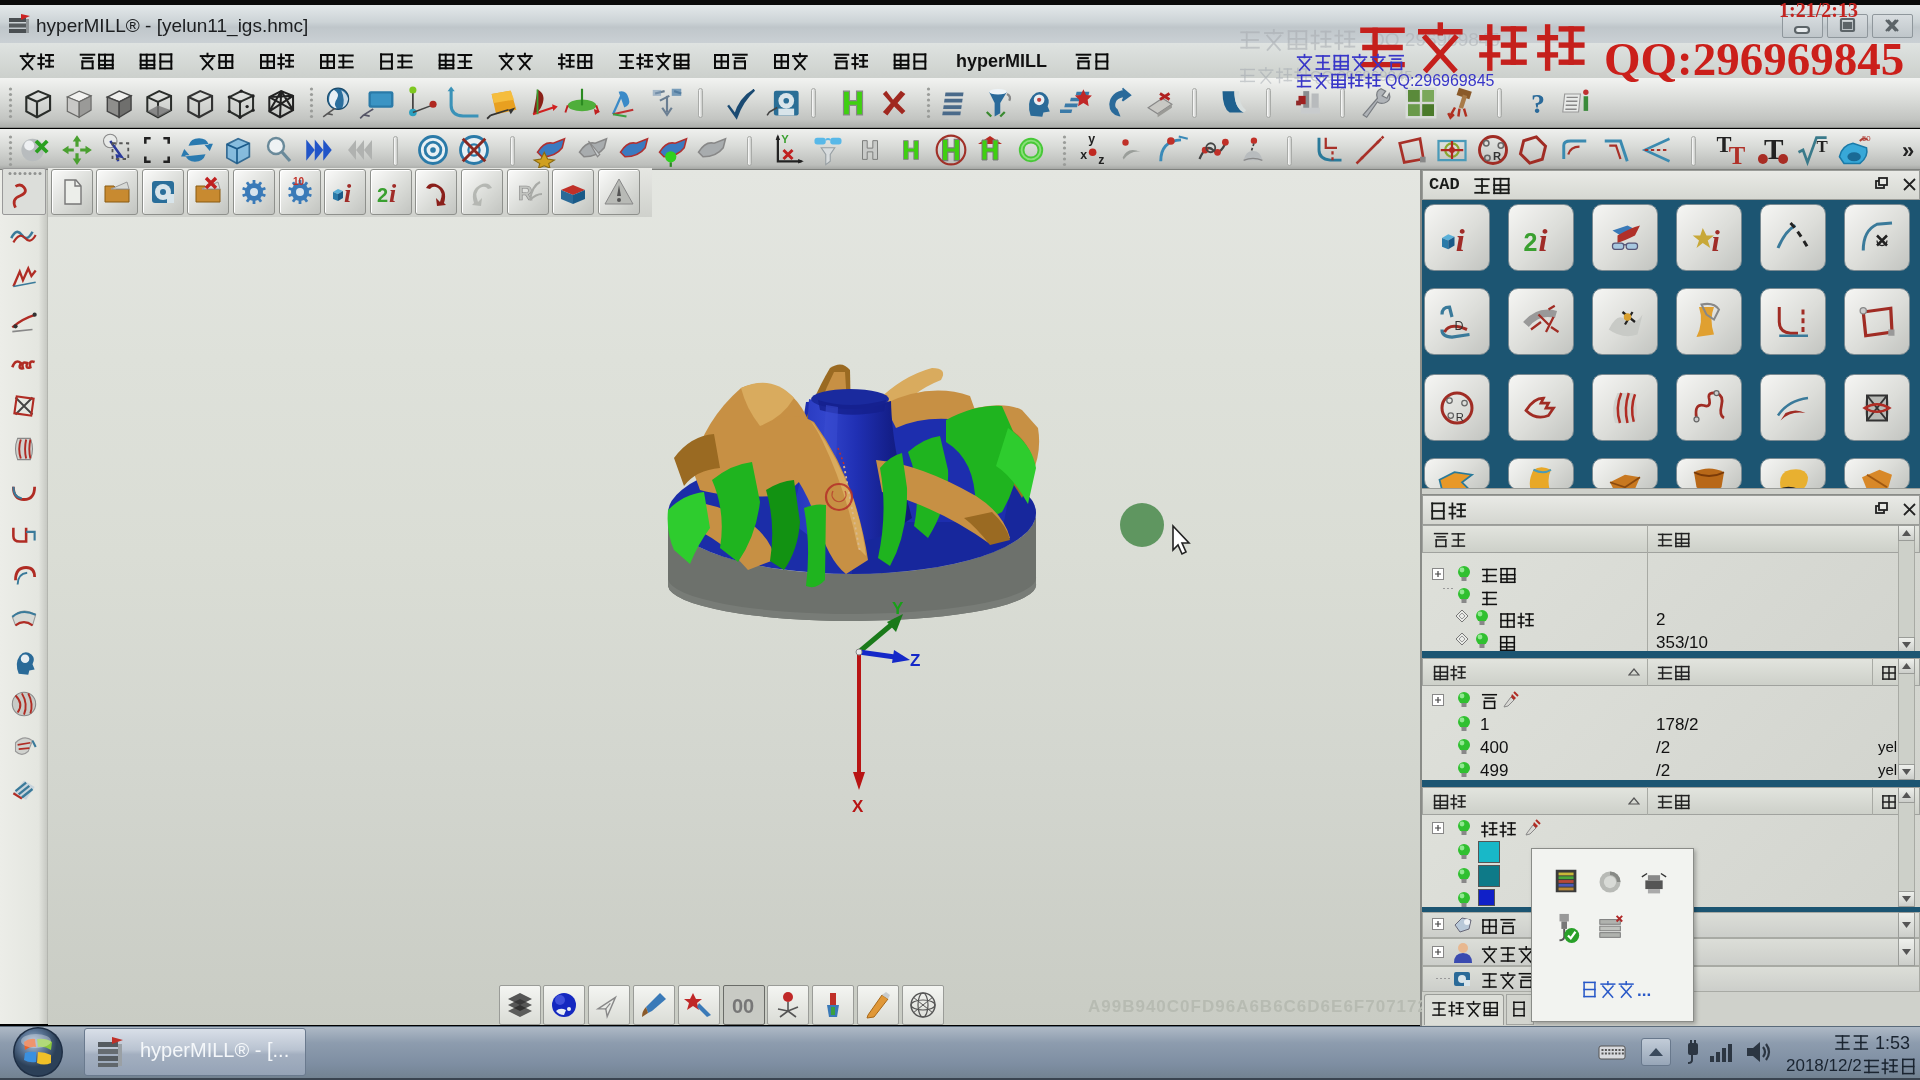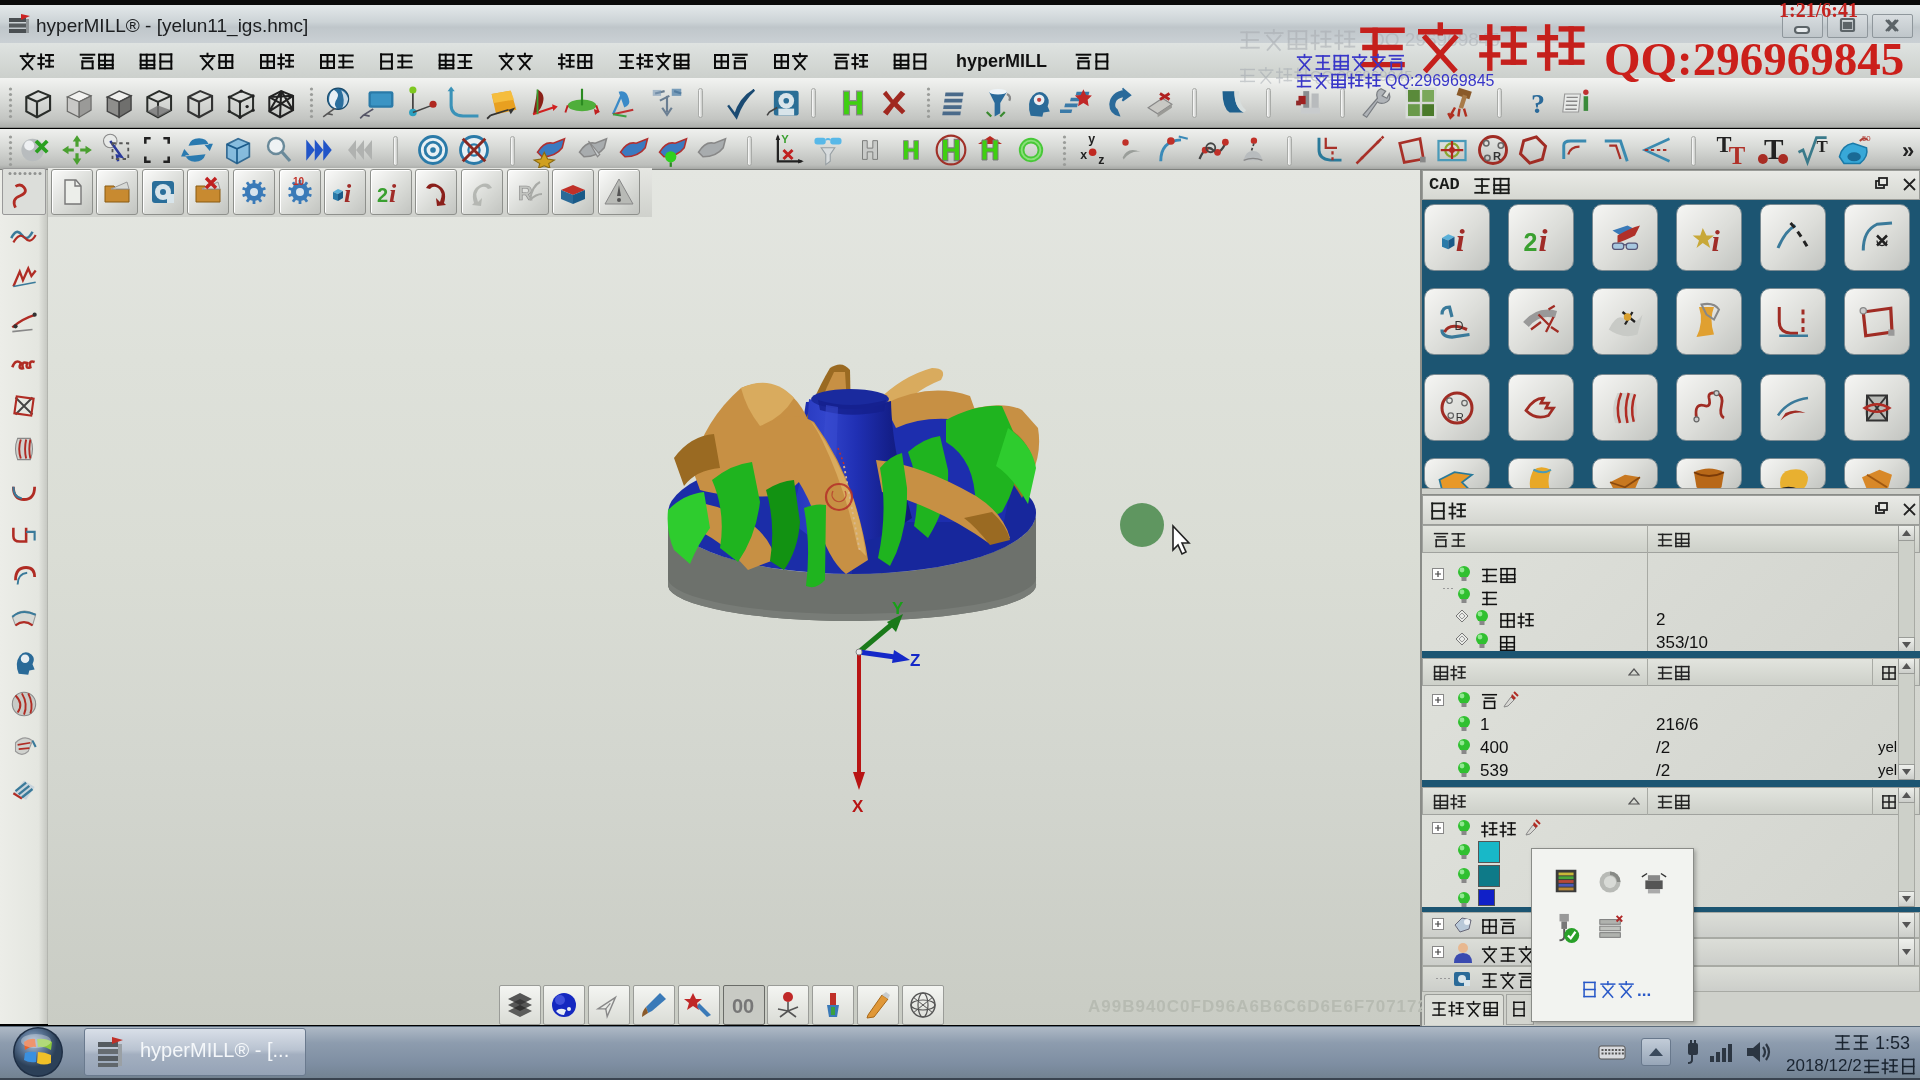--- a/index.html
+++ b/index.html
@@ -17,21 +17,21 @@
 <div style="position:absolute;left:1782px;top:14px;width:41px;height:24px;background:linear-gradient(180deg,#d8dde0,#bfc6ca);border:1px solid #8f979c;border-radius:2px"></div>
 <div style="position:absolute;left:1827px;top:14px;width:41px;height:24px;background:linear-gradient(180deg,#d8dde0,#bfc6ca);border:1px solid #8f979c;border-radius:2px"></div>
 <div style="position:absolute;left:1872px;top:14px;width:41px;height:24px;background:linear-gradient(180deg,#d8dde0,#bfc6ca);border:1px solid #8f979c;border-radius:2px"></div>
 <svg class="abs" style="left:1782px;top:14px" width="131" height="24" fill="none" stroke="#5c6468" stroke-width="2.2">
     <rect x="13" y="13" width="14" height="6" rx="3" fill="#e8ecee"></rect>
     <rect x="59" y="5" width="13" height="12" rx="1"></rect>
     <rect x="62" y="9" width="7" height="5" fill="#5c6468"></rect>
     <path d="M104 6 L114 17 M114 6 L104 17"></path>
     <path d="M106 6 L116 17 M116 6 L106 17"></path>
   </svg>
-<div style="position:absolute;left:1779px;top:0px;font-weight:700;font-size:20px;font-family:&quot;Liberation Serif&quot;,sans-serif;color:#c42420;white-space:nowrap;line-height:1;z-index:99letter-spacing:1px;">1:21/6:41</div>
+<div style="position:absolute;left:1779px;top:0px;font-weight:700;font-size:20px;font-family:&quot;Liberation Serif&quot;,sans-serif;color:#c42420;white-space:nowrap;line-height:1;z-index:99letter-spacing:1px;">1:21/2:13</div>
 <svg style="position:absolute;left:1238px;top:28px;opacity:.55;z-index:99" width="120" height="24">
     <g stroke="#a7abb0" stroke-width="1.87" stroke-linecap="square">
       <line x1="3.2" y1="4.3" x2="20.8" y2="4.3"></line>
       <line x1="4.1" y1="12.0" x2="19.9" y2="12.0"></line>
       <line x1="3.2" y1="19.7" x2="20.8" y2="19.7"></line>
       <line x1="8.7" y1="4.3" x2="8.7" y2="19.7"></line>
       <line x1="27.0" y1="5.0" x2="44.6" y2="5.0"></line>
       <line x1="35.8" y1="1.9" x2="35.8" y2="5.4"></line>
       <line x1="29.2" y1="7.6" x2="41.9" y2="21.9"></line>
       <line x1="42.4" y1="7.6" x2="29.6" y2="21.9"></line>
@@ -1521,35 +1521,35 @@
     <path d="M3 15 L9 7 L12 10 L6 16 L2 17Z" fill="#d8d8d4" stroke="#888"></path>
     <path d="M10 4 L14 8 L12 10 L9 7Z" fill="#b02c24"></path>
     <path d="M12 2 L16 6" stroke="#b02c24" stroke-width="2"></path>
   </svg>
 <svg class="abs" style="left:1456px;top:714px" width="16" height="20">
     <circle cx="8" cy="8" r="6.0" fill="#30c030"></circle>
     <circle cx="6" cy="6" r="2.4000000000000004" fill="#90e890"></circle>
     <rect x="5.5" y="13" width="5" height="4" fill="#888"></rect>
   </svg>
 <div style="position:absolute;left:1480px;top:716px;font-weight:400;font-size:17px;font-family:&quot;Liberation Sans&quot;,sans-serif;color:#111;white-space:nowrap;line-height:1;">1</div>
-<div style="position:absolute;left:1656px;top:716px;font-weight:400;font-size:17px;font-family:&quot;Liberation Sans&quot;,sans-serif;color:#111;white-space:nowrap;line-height:1;">216/6</div>
+<div style="position:absolute;left:1656px;top:716px;font-weight:400;font-size:17px;font-family:&quot;Liberation Sans&quot;,sans-serif;color:#111;white-space:nowrap;line-height:1;">178/2</div>
 <svg class="abs" style="left:1456px;top:737px" width="16" height="20">
     <circle cx="8" cy="8" r="6.0" fill="#30c030"></circle>
     <circle cx="6" cy="6" r="2.4000000000000004" fill="#90e890"></circle>
     <rect x="5.5" y="13" width="5" height="4" fill="#888"></rect>
   </svg>
 <div style="position:absolute;left:1480px;top:739px;font-weight:400;font-size:17px;font-family:&quot;Liberation Sans&quot;,sans-serif;color:#111;white-space:nowrap;line-height:1;">400</div>
 <div style="position:absolute;left:1656px;top:739px;font-weight:400;font-size:17px;font-family:&quot;Liberation Sans&quot;,sans-serif;color:#111;white-space:nowrap;line-height:1;">/2</div>
 <div style="position:absolute;left:1878px;top:739px;font-weight:400;font-size:15px;font-family:&quot;Liberation Sans&quot;,sans-serif;color:#111;white-space:nowrap;line-height:1;">yel</div>
 <svg class="abs" style="left:1456px;top:760px" width="16" height="20">
     <circle cx="8" cy="8" r="6.0" fill="#30c030"></circle>
     <circle cx="6" cy="6" r="2.4000000000000004" fill="#90e890"></circle>
     <rect x="5.5" y="13" width="5" height="4" fill="#888"></rect>
   </svg>
-<div style="position:absolute;left:1480px;top:762px;font-weight:400;font-size:17px;font-family:&quot;Liberation Sans&quot;,sans-serif;color:#111;white-space:nowrap;line-height:1;">539</div>
+<div style="position:absolute;left:1480px;top:762px;font-weight:400;font-size:17px;font-family:&quot;Liberation Sans&quot;,sans-serif;color:#111;white-space:nowrap;line-height:1;">499</div>
 <div style="position:absolute;left:1656px;top:762px;font-weight:400;font-size:17px;font-family:&quot;Liberation Sans&quot;,sans-serif;color:#111;white-space:nowrap;line-height:1;">/2</div>
 <div style="position:absolute;left:1878px;top:762px;font-weight:400;font-size:15px;font-family:&quot;Liberation Sans&quot;,sans-serif;color:#111;white-space:nowrap;line-height:1;">yel</div>
 <div style="position:absolute;left:1422px;top:780px;width:498px;height:7px;background:#1c5572"></div>
 <div style="position:absolute;left:1422px;top:787px;width:498px;height:28px;background:linear-gradient(180deg,#e2e4de,#cdd0c9);border:1px solid #a0a29e"></div>
 <svg style="position:absolute;left:1432px;top:793px;" width="36" height="18">
     <g stroke="#222" stroke-width="1.52" stroke-linecap="square">
       <line x1="2.6" y1="2.6" x2="15.4" y2="2.6"></line>
       <line x1="2.6" y1="2.6" x2="2.6" y2="15.4"></line>
       <line x1="15.4" y1="2.6" x2="15.4" y2="15.4"></line>
       <line x1="2.6" y1="15.4" x2="15.4" y2="15.4"></line>

